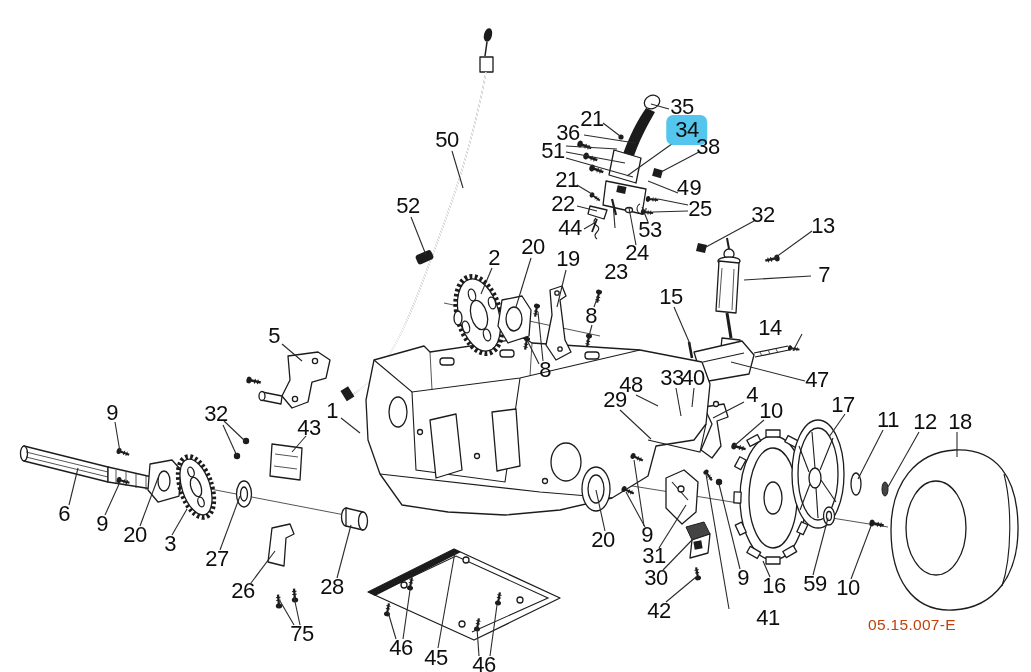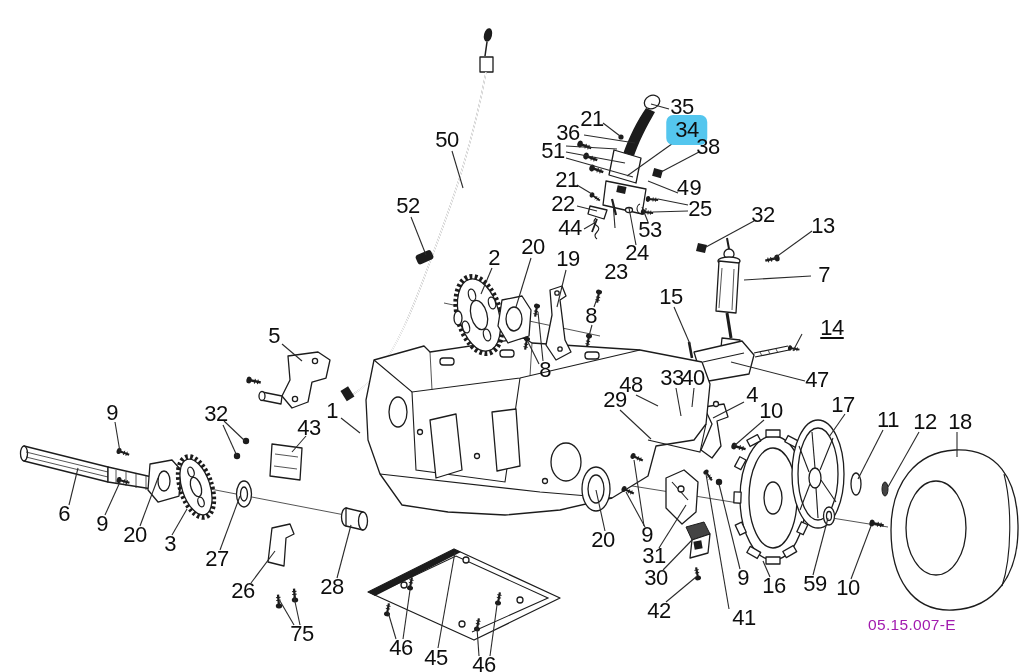--- a/index.html
+++ b/index.html
@@ -10,21 +10,21 @@
   .dark{fill:#1c1c1c;stroke:none;}
   .mid{fill:#444;stroke:#1c1c1c;stroke-width:1;}
   .ln{fill:none;stroke:#1c1c1c;stroke-width:1.1;}
   .thin{fill:none;stroke:#2a2a2a;stroke-width:0.8;}
   .teeth{fill:none;stroke:#1c1c1c;stroke-width:6;}
   .leaders line{stroke:#2a2a2a;stroke-width:1.1;}
   .labels-layer{position:absolute;left:0;top:0;width:100%;height:100%;}
   .callout{position:absolute;transform:translate(-50%,-50%);font-size:22px;line-height:1;
            color:#0e0e0e;letter-spacing:-0.5px;white-space:nowrap;cursor:default;}
   .callout.hl{background:var(--hl,#54c6ee);padding:4px 9px;border-radius:7px;}
-  .code{position:absolute;font-size:15.5px;color:#a21caf;transform:translate(-50%,-50%);
+  .code{position:absolute;font-size:15.5px;color:#c2410c;transform:translate(-50%,-50%);
         left:912px;top:625px;letter-spacing:0.3px;}
 </style>
 </head>
 <body>
 
 <div class="stage">
 
 <svg width="1031" height="672" viewBox="0 0 1031 672">
   <defs>
     <g id="screw">
@@ -363,21 +363,21 @@
       <div class="callout" style="left: 408px; top: 206px;">52</div>
       <div class="callout" style="left: 494px; top: 258px;">2</div>
       <div class="callout" style="left: 533px; top: 247px;">20</div>
       <div class="callout" style="left: 568px; top: 259px;">19</div>
       <div class="callout" style="left: 591px; top: 316px;">8</div>
       <div class="callout" style="left: 545px; top: 370px;">8</div>
       <div class="callout" style="left: 763px; top: 215px;">32</div>
       <div class="callout" style="left: 823px; top: 226px;">13</div>
       <div class="callout" style="left: 824px; top: 275px;">7</div>
       <div class="callout" style="left: 671px; top: 297px;">15</div>
-      <div class="callout" style="left: 832px; top: 328px; text-decoration: underline;">14</div>
+      <div class="callout" style="left: 770px; top: 328px;">14</div>
       <div class="callout" style="left: 817px; top: 380px;">47</div>
       <div class="callout" style="left: 274px; top: 336px;">5</div>
       <div class="callout" style="left: 332px; top: 411px;">1</div>
       <div class="callout" style="left: 309px; top: 428px;">43</div>
       <div class="callout" style="left: 112px; top: 413px;">9</div>
       <div class="callout" style="left: 216px; top: 414px;">32</div>
       <div class="callout" style="left: 64px; top: 514px;">6</div>
       <div class="callout" style="left: 102px; top: 524px;">9</div>
       <div class="callout" style="left: 135px; top: 535px;">20</div>
       <div class="callout" style="left: 170px; top: 544px;">3</div>
@@ -386,21 +386,21 @@
       <div class="callout" style="left: 332px; top: 587px;">28</div>
       <div class="callout" style="left: 302px; top: 634px;">75</div>
       <div class="callout" style="left: 401px; top: 648px;">46</div>
       <div class="callout" style="left: 436px; top: 658px;">45</div>
       <div class="callout" style="left: 484px; top: 665px;">46</div>
       <div class="callout" style="left: 603px; top: 540px;">20</div>
       <div class="callout" style="left: 647px; top: 535px;">9</div>
       <div class="callout" style="left: 654px; top: 556px;">31</div>
       <div class="callout" style="left: 656px; top: 578px;">30</div>
       <div class="callout" style="left: 659px; top: 611px;">42</div>
-      <div class="callout" style="left: 744px; top: 618px;">41</div>
+      <div class="callout" style="left: 768px; top: 618px;">41</div>
       <div class="callout" style="left: 743px; top: 578px;">9</div>
       <div class="callout" style="left: 774px; top: 586px;">16</div>
       <div class="callout" style="left: 843px; top: 405px;">17</div>
       <div class="callout" style="left: 888px; top: 420px;">11</div>
       <div class="callout" style="left: 925px; top: 422px;">12</div>
       <div class="callout" style="left: 960px; top: 422px;">18</div>
       <div class="callout" style="left: 815px; top: 584px;">59</div>
       <div class="callout" style="left: 848px; top: 588px;">10</div>
       <div class="callout" style="left: 615px; top: 400px;">29</div>
       <div class="callout" style="left: 631px; top: 385px;">48</div>

